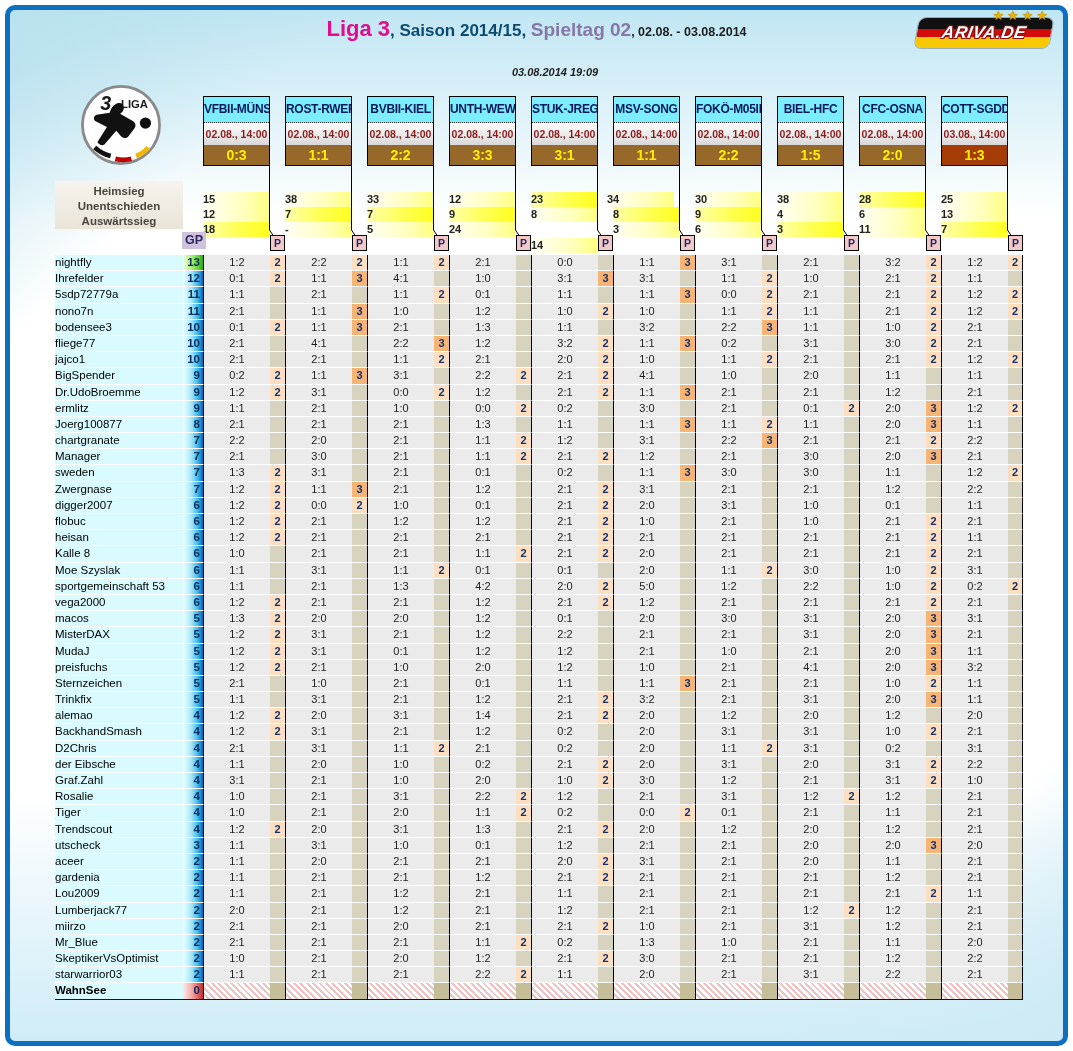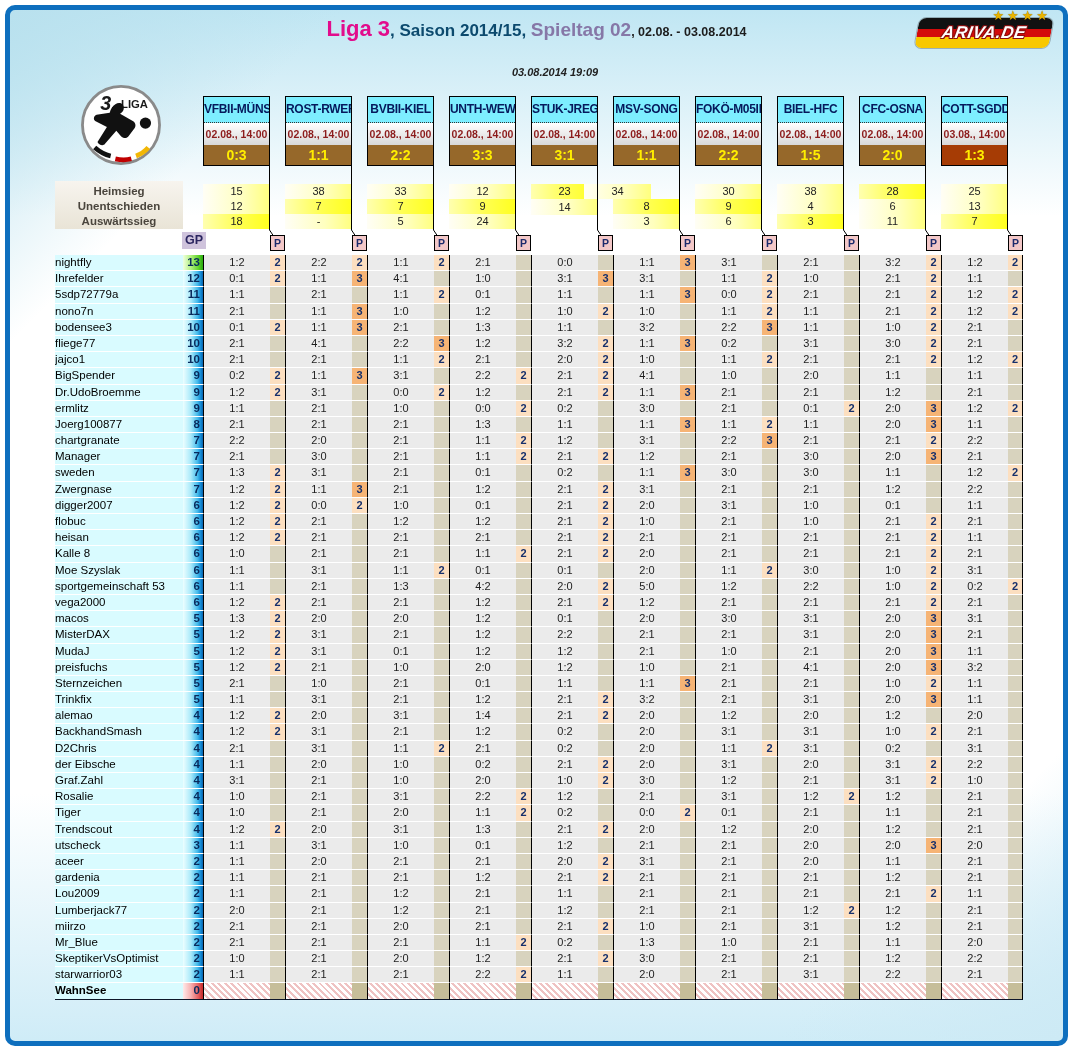--- a/index.html
+++ b/index.html
@@ -41,23 +41,23 @@
   .mh-date{height:22px;line-height:22px;background:linear-gradient(180deg,#ffffff 0%,#d8d8d8 100%);
        color:#8c1c1c;font-weight:bold;font-size:10.5px;text-align:center;white-space:nowrap;}
   .mh-result{height:20px;line-height:20px;background:#96682a;color:#ffee00;font-weight:bold;
        font-size:14px;text-align:center;}
   .mh-result.recent{background:#a63c05;}
   
   .statlabels{position:absolute;left:55px;top:181px;width:128px;height:48px;
        background:linear-gradient(180deg,#f7f4ee,#e9e4d6);}
   .slabel{height:15px;line-height:15px;text-align:center;font-weight:bold;font-size:11.5px;color:#4a453d;}
   .slabel:first-child{margin-top:3px;}
-  .scell{position:absolute;width:67px;height:15px;line-height:15px;text-align:center;font-weight:normal;
+  .scell{position:absolute;width:67px;height:15px;line-height:15px;text-align:left;font-weight:bold;
        font-size:11px;color:#222;box-sizing:border-box;
-       background:linear-gradient(90deg,#fffef5 0%,#ffffbe 60%,#ffff7e 100%);}
+       background:linear-gradient(90deg,#fffef5 0%,#ffffbe 60%,#ffff7e 100%);margin-top:8px;}
   .scell.hl{background:linear-gradient(90deg,#ffffb0 0%,#ffff50 55%,#ffff1e 100%);}
   .gplabel{position:absolute;left:182px;top:232px;width:24px;height:17px;line-height:17px;text-align:center;
        font-weight:bold;font-size:12.5px;color:#2b2560;background:#cfc3dc;}
   .phead{position:absolute;top:235px;width:15px;height:16px;line-height:14px;box-sizing:border-box;
        border:1px solid #000;background:#f3c8c8;color:#1c2a6b;font-weight:bold;font-size:10.5px;text-align:center;}
   .tails{position:absolute;left:0;top:0;pointer-events:none;}
   
   .grid{position:absolute;left:55px;top:255px;width:968px;}
   .grow{display:flex;height:16.2px;}
   .grow>div{box-sizing:border-box;border-bottom:1px solid #fff;line-height:15.2px;}
@@ -175,22 +175,22 @@
     <div class="scell hl" style="left: 285px; top: 199px;">7</div>
     <div class="scell" style="left: 285px; top: 214px;">-</div>
     <div class="scell" style="left: 367px; top: 184px;">33</div>
     <div class="scell hl" style="left: 367px; top: 199px;">7</div>
     <div class="scell" style="left: 367px; top: 214px;">5</div>
     <div class="scell" style="left: 449px; top: 184px;">12</div>
     <div class="scell hl" style="left: 449px; top: 199px;">9</div>
     <div class="scell" style="left: 449px; top: 214px;">24</div>
     <div class="scell hl" style="left: 531px; top: 184px;">23</div>
     <div class="scell" style="left: 531px; top: 199px;">8</div>
-    <div class="scell" style="left: 531px; top: 200px;">14</div>
-    <div class="scell" style="left: 584px; top: 184px;">34</div>
+    <div class="scell" style="left: 531px; top: 230px;">14</div>
+    <div class="scell" style="left: 607px; top: 184px;">34</div>
     <div class="scell hl" style="left: 613px; top: 199px;">8</div>
     <div class="scell" style="left: 613px; top: 214px;">3</div>
     <div class="scell" style="left: 695px; top: 184px;">30</div>
     <div class="scell hl" style="left: 695px; top: 199px;">9</div>
     <div class="scell" style="left: 695px; top: 214px;">6</div>
     <div class="scell" style="left: 777px; top: 184px;">38</div>
     <div class="scell" style="left: 777px; top: 199px;">4</div>
     <div class="scell hl" style="left: 777px; top: 214px;">3</div>
     <div class="scell hl" style="left: 859px; top: 184px;">28</div>
     <div class="scell" style="left: 859px; top: 199px;">6</div>

